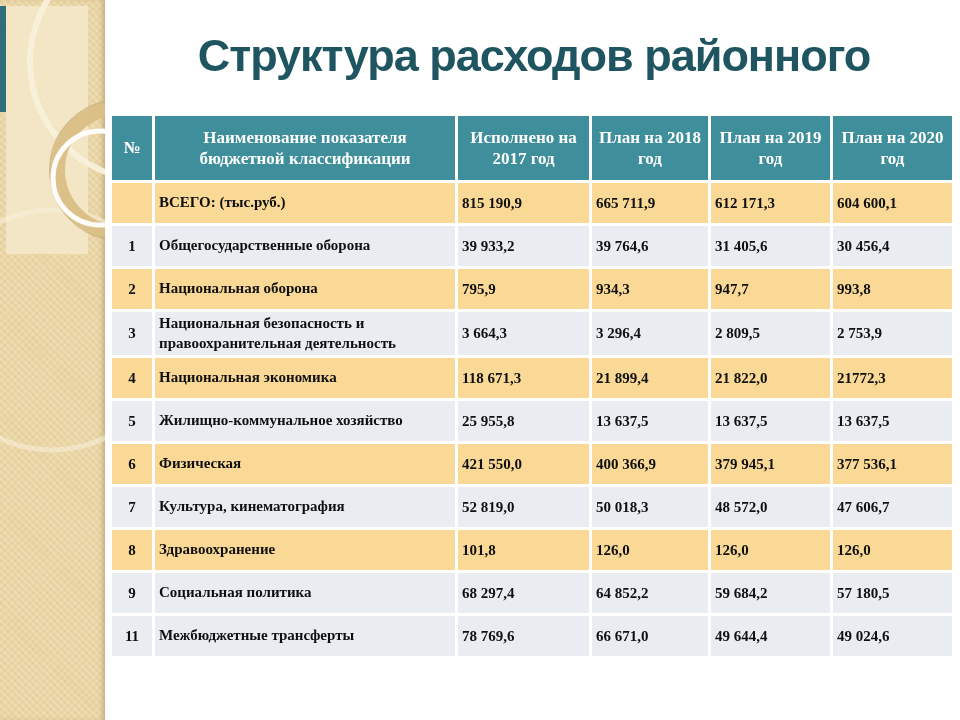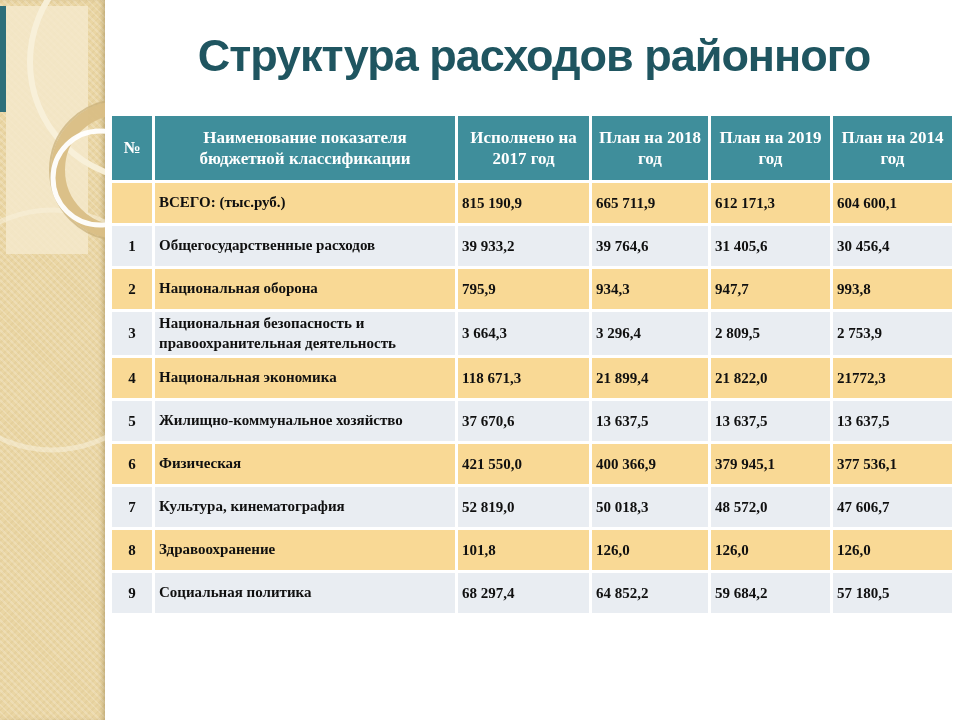--- a/index.html
+++ b/index.html
@@ -100,35 +100,35 @@
           <col style="width:119px">
           <col style="width:119px">
       </colgroup>
       <thead>
         <tr>
           <th>№</th>
           <th>Наименование  показателя бюджетной классификации</th>
           <th>Исполнено на 2017 год</th>
           <th>План на 2018 год</th>
           <th>План на 2019 год</th>
-          <th>План на 2014 год</th>
+          <th>План на 2020 год</th>
         </tr>
       </thead>
       <tbody>
           <tr class="tan">
             <td class="col-num"></td>
             <td class="col-name">ВСЕГО: (тыс.руб.)</td>
             <td class="col-val">815 190,9</td>
             <td class="col-val">665 711,9</td>
             <td class="col-val">612 171,3</td>
             <td class="col-val">604 600,1</td>
           </tr>
           <tr class="light">
             <td class="col-num">1</td>
-            <td class="col-name">Общегосударственные расходов</td>
+            <td class="col-name">Общегосударственные оборона</td>
             <td class="col-val">39 933,2</td>
             <td class="col-val">39 764,6</td>
             <td class="col-val">31 405,6</td>
             <td class="col-val">30 456,4</td>
           </tr>
           <tr class="tan">
             <td class="col-num">2</td>
             <td class="col-name">Национальная оборона</td>
             <td class="col-val">795,9</td>
             <td class="col-val">934,3</td>
@@ -147,21 +147,21 @@
             <td class="col-num">4</td>
             <td class="col-name">Национальная экономика</td>
             <td class="col-val">118 671,3</td>
             <td class="col-val">21 899,4</td>
             <td class="col-val">21 822,0</td>
             <td class="col-val">21772,3</td>
           </tr>
           <tr class="light">
             <td class="col-num">5</td>
             <td class="col-name">Жилищно-коммунальное  хозяйство</td>
-            <td class="col-val">37 670,6</td>
+            <td class="col-val">25 955,8</td>
             <td class="col-val">13 637,5</td>
             <td class="col-val">13 637,5</td>
             <td class="col-val">13 637,5</td>
           </tr>
           <tr class="tan">
             <td class="col-num">6</td>
             <td class="col-name">Физическая</td>
             <td class="col-val">421 550,0</td>
             <td class="col-val">400 366,9</td>
             <td class="col-val">379 945,1</td>
@@ -184,17 +184,25 @@
             <td class="col-val">126,0</td>
           </tr>
           <tr class="light">
             <td class="col-num">9</td>
             <td class="col-name">Социальная политика</td>
             <td class="col-val">68 297,4</td>
             <td class="col-val">64 852,2</td>
             <td class="col-val">59 684,2</td>
             <td class="col-val">57 180,5</td>
           </tr>
+          <tr class="light">
+            <td class="col-num">11</td>
+            <td class="col-name">Межбюджетные трансферты</td>
+            <td class="col-val">78 769,6</td>
+            <td class="col-val">66 671,0</td>
+            <td class="col-val">49 644,4</td>
+            <td class="col-val">49 024,6</td>
+          </tr>
         </tbody>
     </table>
   </div>
 
 </div>
 
 </body></html>

